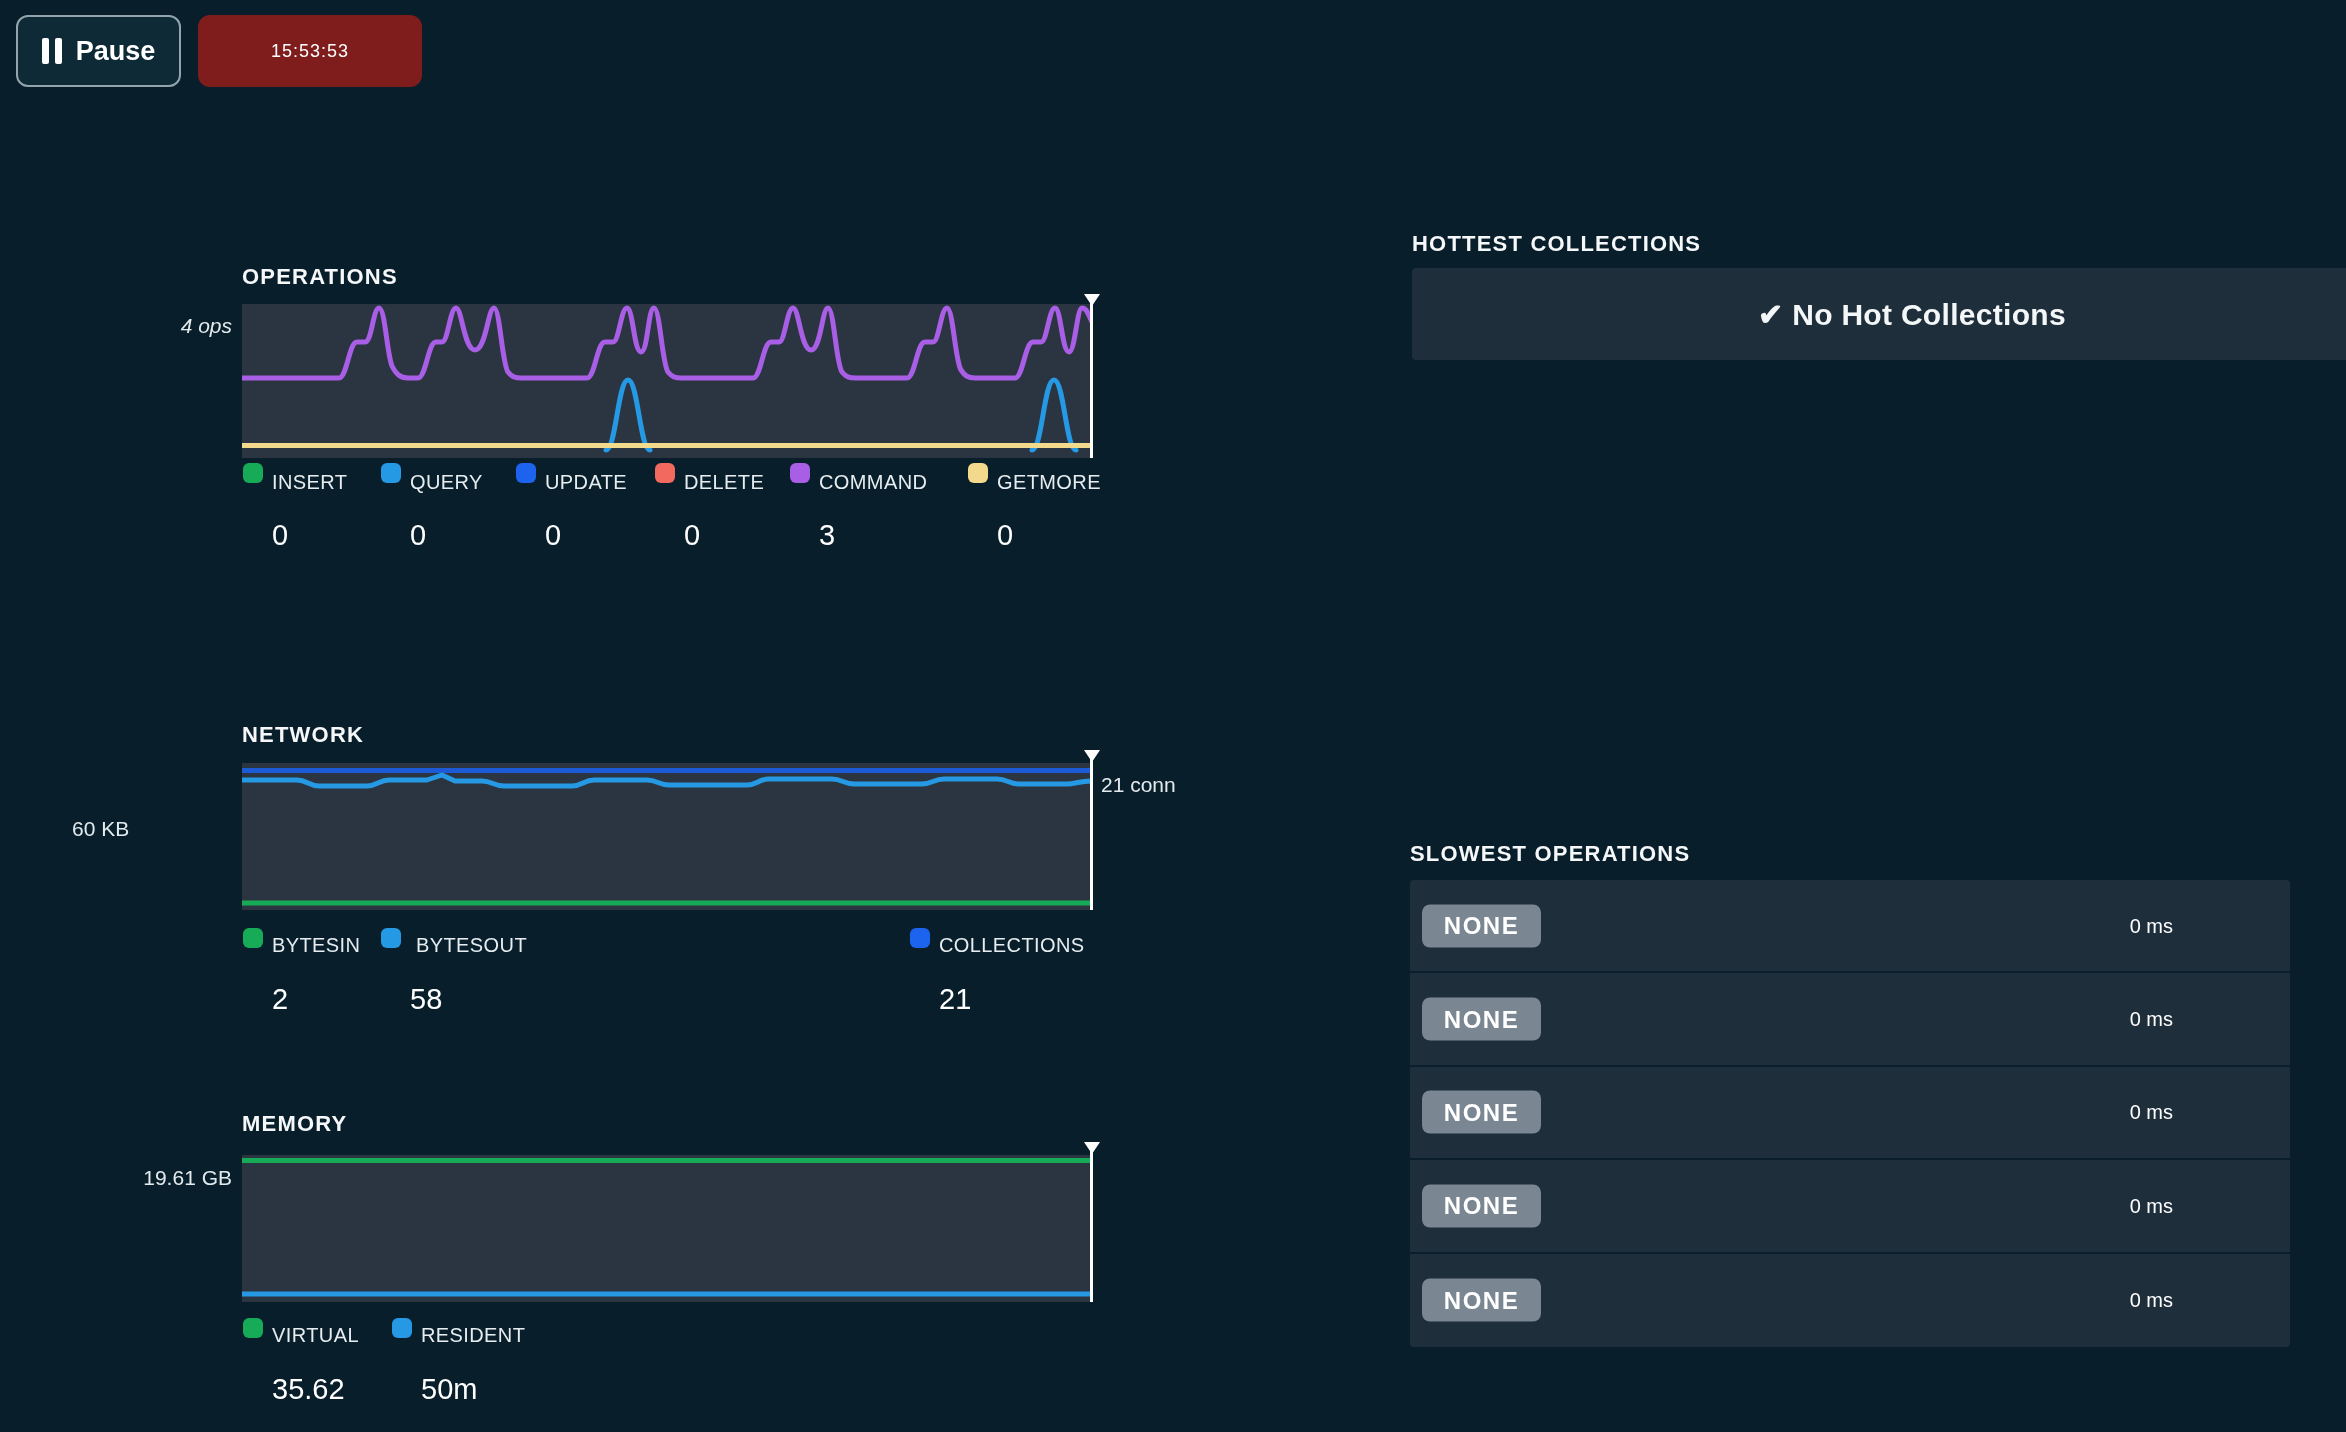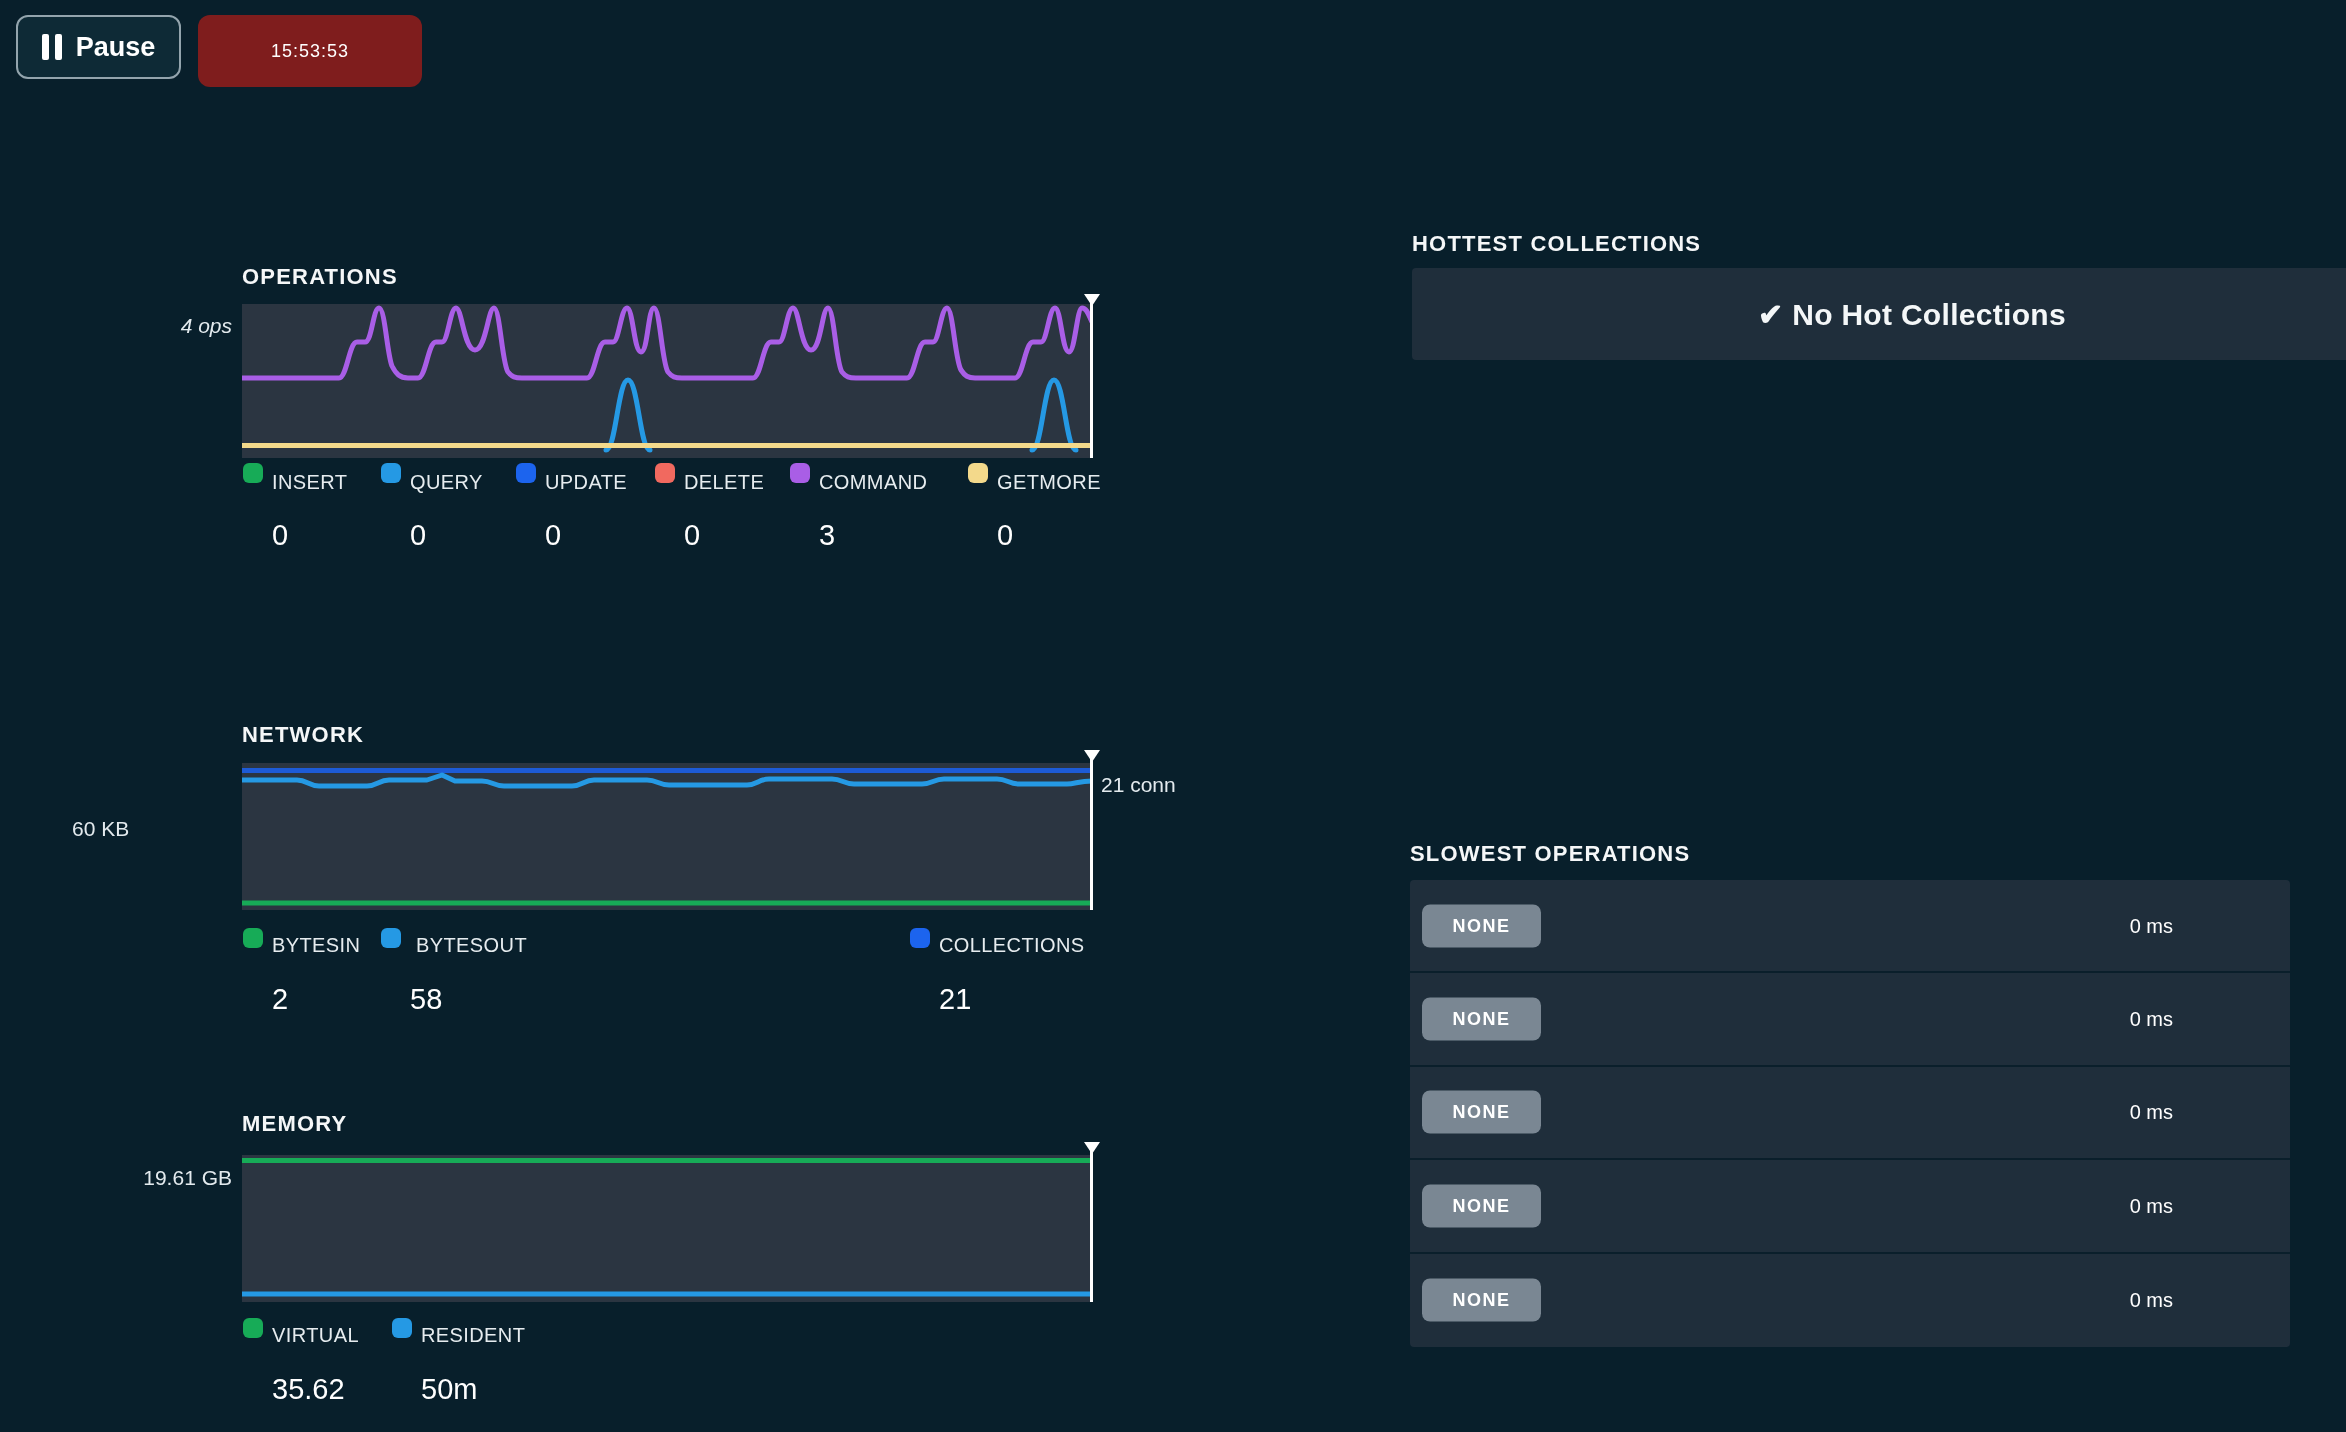--- a/index.html
+++ b/index.html
@@ -34,21 +34,21 @@
   }
   .cursor-arrow{
     position:absolute;width:0;height:0;
     border-left:8px solid transparent;border-right:8px solid transparent;
     border-top:12px solid #ffffff;
   }
   .panel{
     position:absolute;background:#1f2e3b;border-radius:4px;
   }
   .pause-btn{
-    position:absolute;left:16px;top:15px;width:165px;height:64px;
+    position:absolute;left:16px;top:15px;width:165px;height:72px;
     background:#0e2a36;border:2px solid #93a4ad;border-radius:12px;
     display:flex;align-items:center;justify-content:center;gap:14px;
     box-sizing:border-box;cursor:pointer;
   }
   .pause-btn .label{font-size:27px;font-weight:600;color:#ffffff;}
   .pause-icon{display:flex;gap:6px;}
   .pause-icon span{display:block;width:7px;height:26px;background:#ffffff;border-radius:2px;}
   .timer{
     position:absolute;left:198px;top:15px;width:224px;height:72px;
     background:#7f1d1d;border-radius:12px;
@@ -57,21 +57,21 @@
   }
   .slow-row{
     position:relative;height:93.4px;box-sizing:border-box;
     border-bottom:2px solid #0a1f2b;
   }
   .slow-row:last-child{border-bottom:none;}
   .none-badge{
     position:absolute;left:12px;top:50%;transform:translateY(-50%);
     width:119px;height:43px;background:#7a8793;border-radius:8px;
     display:flex;align-items:center;justify-content:center;
-    font-size:18px;font-weight:bold;letter-spacing:1.5px;color:#ffffff;
+    font-size:24px;font-weight:bold;letter-spacing:1.5px;color:#ffffff;
   }
   .row-ms{
     position:absolute;right:117px;top:50%;transform:translateY(-50%);
     font-size:20px;color:#ffffff;margin-left:47px;
   }
   .hot-message{
     position:absolute;inset:0;display:flex;align-items:center;justify-content:center;
     font-size:30px;font-weight:bold;color:#f4f7f8;letter-spacing:0.3px;
   }
   svg{display:block;}

